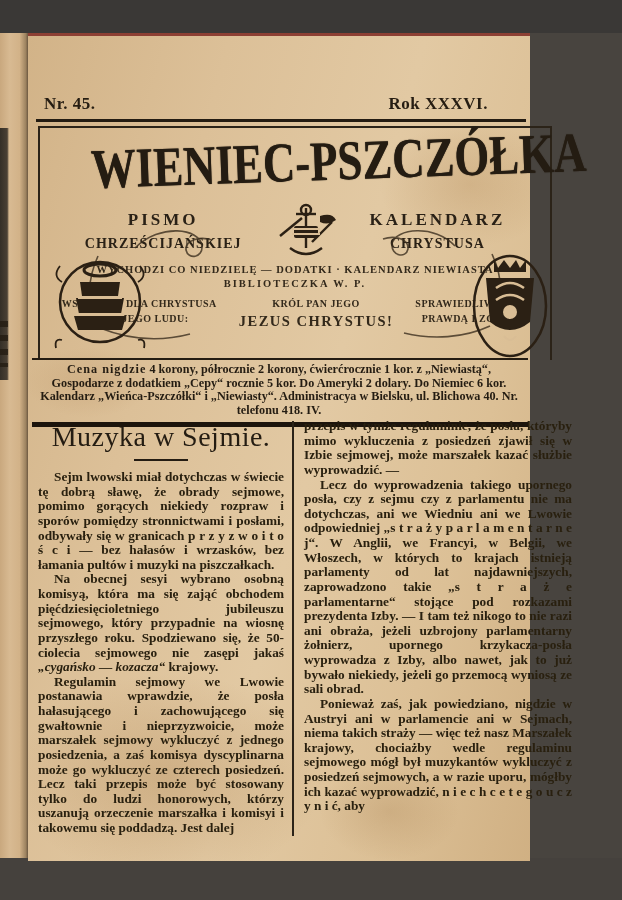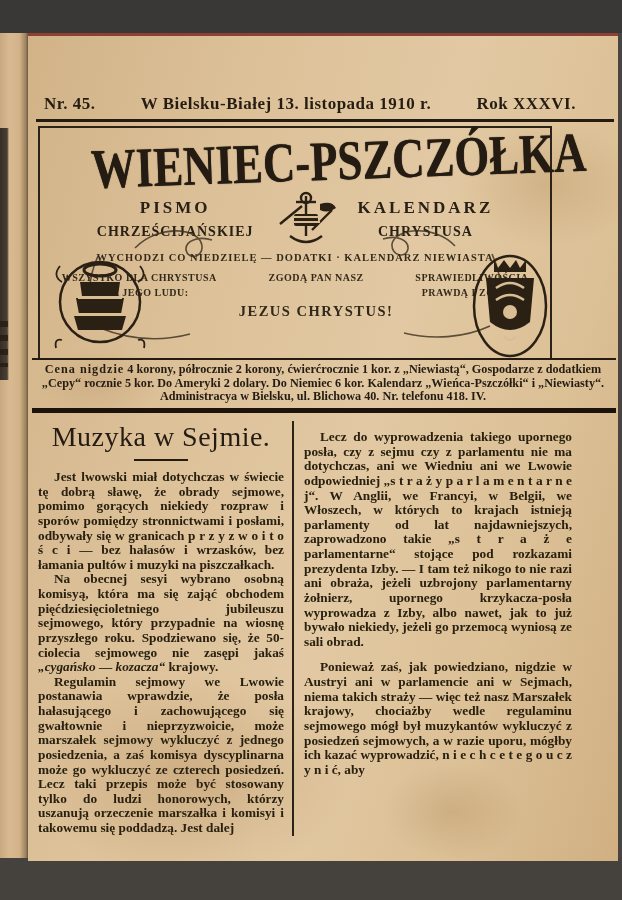--- a/index.html
+++ b/index.html
@@ -21,21 +21,21 @@
     background:linear-gradient(90deg,#352f27,#4a4034 80%,transparent);
   }
   .edge-ink{
     position:absolute;left:0;top:288px;width:8px;height:46px;
     background:repeating-linear-gradient(180deg,#241c12 0 6px,transparent 6px 14px);
     opacity:.8;
   }
 
   
   .paper{
-    position:absolute;left:28px;top:33px;width:590px;height:825px;
+    position:absolute;left:28px;top:33px;width:502px;height:825px;
     border-top:3px solid #8d4034;
     background:
       radial-gradient(ellipse 130px 90px at 88% 18%, rgba(150,100,45,.18), transparent 70%),
       radial-gradient(ellipse 220px 150px at 28% 90%, rgba(152,104,50,.25), transparent 70%),
       radial-gradient(ellipse 100px 70px at 72% 94%, rgba(140,95,45,.18), transparent 70%),
       radial-gradient(ellipse 90px 50px at 12% 42%, rgba(150,100,48,.14), transparent 70%),
       linear-gradient(105deg,#d2b388 0%,#dcc098 28%,#e2c9a3 55%,#dcc096 78%,#d0b083 100%);
     color:#261d12;
   }
 
@@ -51,34 +51,34 @@
     position:absolute;left:10px;top:90px;width:510px;height:232px;
     border:2px solid #2b2318;border-bottom:none;
   }
   .flourishes{position:absolute;left:0;top:0;pointer-events:none;}
   .m-title{
     text-align:center;font-weight:bold;font-size:56px;line-height:1;
     color:#241c12;margin-top:6px;letter-spacing:0px;white-space:nowrap;
     transform:rotate(-2deg) scaleX(.8);transform-origin:50% 50%;
     text-shadow:0 0 1px #241c12;
   }
-  .m-sub{display:flex;justify-content:center;align-items:center;gap:16px;margin-top:0px;}
+  .m-sub{display:flex;justify-content:center;align-items:center;gap:28px;margin-top:12px;}
   .m-sub .stack{text-align:center;font-weight:bold;color:#2a2116;}
   .m-sub .l1{font-size:17px;letter-spacing:3px;}
   .m-sub .l2{font-size:14px;letter-spacing:1px;margin-top:6px;}
   .m-info{ text-align:center;font-weight:bold;color:#33291b;}
   .m-info .i1{font-size:10.5px;letter-spacing:1px;margin-top:4px;}
   .m-info .i2{font-size:10.5px;letter-spacing:2px;margin-top:3px;}
   .m-motto{
     display:flex;justify-content:center;align-items:flex-start;gap:22px;
     margin-top:7px;font-weight:bold;color:#33291b;
   }
   .m-motto .stack{text-align:center;}
   .m-motto .s{font-size:10px;letter-spacing:.5px;line-height:1.5;}
-  .m-motto .big{font-size:14.5px;letter-spacing:1.5px;line-height:1.2;margin-top:18px;text-align:right;}
+  .m-motto .big{font-size:14.5px;letter-spacing:1.5px;line-height:1.2;margin-top:2px;text-align:right;}
   .crest-left{position:absolute;left:12px;top:120px;}
   .crest-right{position:absolute;right:-4px;top:116px;}
 
   
   .subscription{
     position:absolute;left:4px;right:2px;top:322px;
     border-top:2px solid #241c12;border-bottom:5px solid #1c140c;
     padding:3px 10px 4px 8px;
     font-size:12.2px;font-weight:bold;line-height:1.12;text-align:center;
     color:#241c12;
@@ -96,39 +96,38 @@
   .article h2{
     margin:2px 0 0;font-size:28px;text-align:center;letter-spacing:.5px;
     color:#241c12;font-weight:normal;
   }
   .title-rule{width:54px;height:2px;background:#241c12;margin:6px auto 9px;}
   .article p{
     margin:0;font-size:13.3px;line-height:1.1;font-weight:bold;
     text-align:justify;color:#29200f;text-indent:16px;
   }
   .article p.cont{text-indent:0;}
-  .article p.gap{margin-top:11px;}
+  .article p.gap{}
   .ital{font-style:italic;}
 </style>
 </head>
 <body>
 
 <div class="top-band"></div>
 <div class="bottom-band"></div>
 
 <div class="adjacent-edge">
   <div class="gutter-shadow"></div>
   <div class="edge-ink"></div>
 </div>
 
 <div class="paper">
 
   <div class="header-row">
     <span>Nr. 45.</span>
-    <span>W Bielsku-Białej 13. listopada 1910 r.</span>
     <span>Rok XXXVI.</span>
   </div>
   <div class="header-rule"></div>
 
   <div class="masthead-box">
     <svg class="flourishes" width="510" height="230" viewBox="0 0 510 230">
       <g fill="none" stroke="#3c2f1f" stroke-width="1.6" opacity="0.8">
         <path d="M95 120 C 120 95, 160 100, 162 118 C 163 130, 148 132, 146 122 C 145 112, 160 108, 172 112"></path>
         <path d="M415 118 C 395 96, 355 100, 352 116 C 351 128, 366 131, 368 121 C 369 111, 355 107, 343 111"></path>
         <path d="M60 200 C 90 212, 120 214, 150 206"></path>
@@ -162,29 +161,30 @@
         </g>
       </svg>
       <div class="stack">
         <div class="l1">KALENDARZ</div>
         <div class="l2">CHRYSTUSA</div>
       </div>
     </div>
 
     <div class="m-info">
       <div class="i1">WYCHODZI CO NIEDZIELĘ — DODATKI · KALENDARZ NIEWIASTA</div>
+      <div class="i2">BIBLIOTECZKA W. P.</div>
     </div>
 
     <div class="m-motto">
       <div class="stack">
         <div class="s">WSZYSTKO DLA CHRYSTUSA</div>
         <div class="s">I DLA JEGO LUDU:</div>
       </div>
       <div class="stack">
-        <div class="s">ZGODĄ PAN NASZ</div>
+        <div class="s">KRÓL PAN JEGO</div>
         <div class="big">JEZUS CHRYSTUS!</div>
       </div>
       <div class="stack">
         <div class="s">SPRAWIEDLIWOŚCIĄ</div>
         <div class="s">PRAWDĄ I ZGODĄ:</div>
       </div>
     </div>
 
     <svg class="crest-left" width="96" height="104" viewBox="0 0 96 104">
       <circle cx="48" cy="54" r="40" fill="none" stroke="#2b2014" stroke-width="2.5"></circle>
@@ -208,24 +208,25 @@
   </div>
 
   <div class="subscription">
     <span class="lead">Cena nigdzie</span><span> 4 korony, półrocznie 2 korony, ćwierćrocznie 1 kor. z „Niewiastą“, Gospodarze z dodatkiem „Cepy“ rocznie 5 kor. Do Ameryki 2 dolary. Do Niemiec 6 kor. Kalendarz „Wieńca-Pszczółki“ i „Niewiasty“. Administracya w Bielsku, ul. Blichowa 40. Nr. telefonu 418. IV.</span>
   </div>
 
   <div class="article">
     <div class="col-left">
       <h2>Muzyka w Sejmie.</h2>
       <div class="title-rule"></div>
-      <p>Jest lwowski miał dotychczas w świecie tę dobrą sławę, że obrady sejmowe, pomimo gorących niekiedy rozpraw i sporów pomiędzy stronnictwami i posłami, odbywały się w granicach p r z y z w o i t o ś c i — bez hałasów i wrzasków, bez łamania pultów i muzyki na piszczałkach.</p>
+      <p>Sejm lwowski miał dotychczas w świecie tę dobrą sławę, że obrady sejmowe, pomimo gorących niekiedy rozpraw i sporów pomiędzy stronnictwami i posłami, odbywały się w granicach p r z y z w o i t o ś c i — bez hałasów i wrzasków, bez łamania pultów i muzyki na piszczałkach.</p>
       <p><span>Na obecnej sesyi wybrano osobną komisyą, która ma się zająć obchodem pięćdziesięcioletniego jubileuszu sejmowego, który przypadnie na wiosnę przyszłego roku. Spodziewano się, że 50-ciolecia sejmowego nie zasępi jakaś </span><span class="ital">„cygańsko — kozacza“</span><span> krajowy.</span></p>
       <p>Regulamin sejmowy we Lwowie postanawia wprawdzie, że posła hałasującego i zachowującego się gwałtownie i nieprzyzwoicie, może marszałek sejmowy wykluczyć z jednego posiedzenia, a zaś komisya dyscyplinarna może go wykluczyć ze czterech posiedzeń. Lecz taki przepis może być stosowany tylko do ludzi honorowych, którzy uszanują orzeczenie marszałka i komisyi i takowemu się poddadzą. Jest dalej</p>
     </div>
     <div class="col-divider"></div>
     <div class="col-right">
+      <p class="cont">przepis w tymże regulaminie, że posła, któryby mimo wykluczenia z posiedzeń zjawił się w Izbie sejmowej, może marszałek kazać służbie wyprowadzić. —</p>
       <p class="gap">Lecz do wyprowadzenia takiego upornego posła, czy z sejmu czy z parlamentu nie ma dotychczas, ani we Wiedniu ani we Lwowie odpowiedniej „s t r a ż y  p a r l a m e n t a r n e j“. W Anglii, we Francyi, w Belgii, we Włoszech, w których to krajach istnieją parlamenty od lat najdawniejszych, zaprowadzono takie „s t r a ż e  parlamentarne“ stojące pod rozkazami prezydenta Izby. — I tam też nikogo to nie razi ani obraża, jeżeli uzbrojony parlamentarny żołnierz, upornego krzykacza-posła wyprowadza z Izby, albo nawet, jak to już bywało niekiedy, jeżeli go przemocą wyniosą ze sali obrad.</p>
       <p class="gap">Ponieważ zaś, jak powiedziano, nigdzie w Austryi ani w parlamencie ani w Sejmach, niema takich straży — więc też nasz Marszałek krajowy, chociażby wedle regulaminu sejmowego mógł był muzykantów wykluczyć z posiedzeń sejmowych, a w razie uporu, mógłby ich kazać wyprowadzić, n i e  c h c e  t e g o  u c z y n i ć, aby</p>
     </div>
   </div>
 
 </div>
 
 </body></html>

